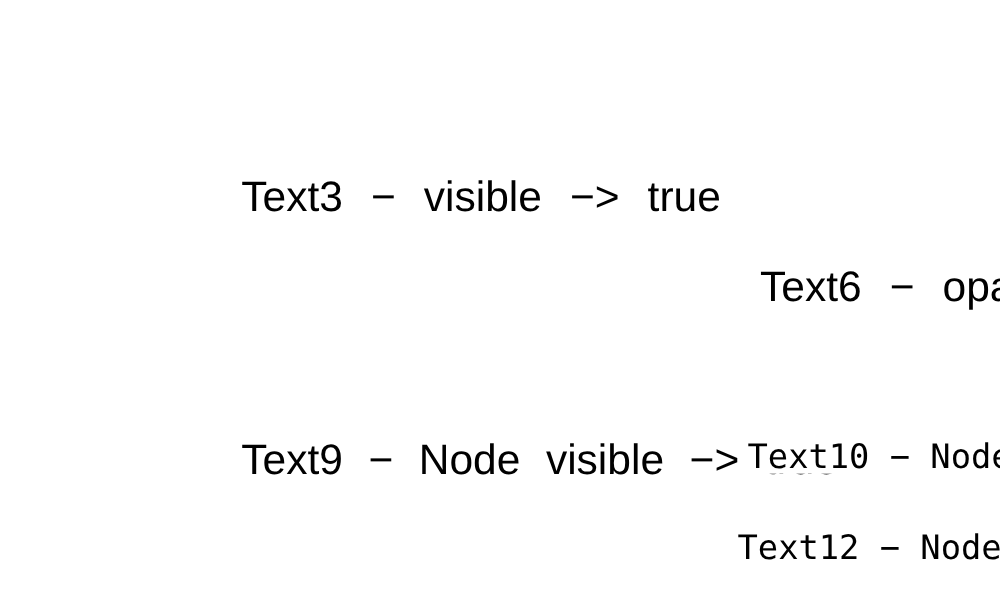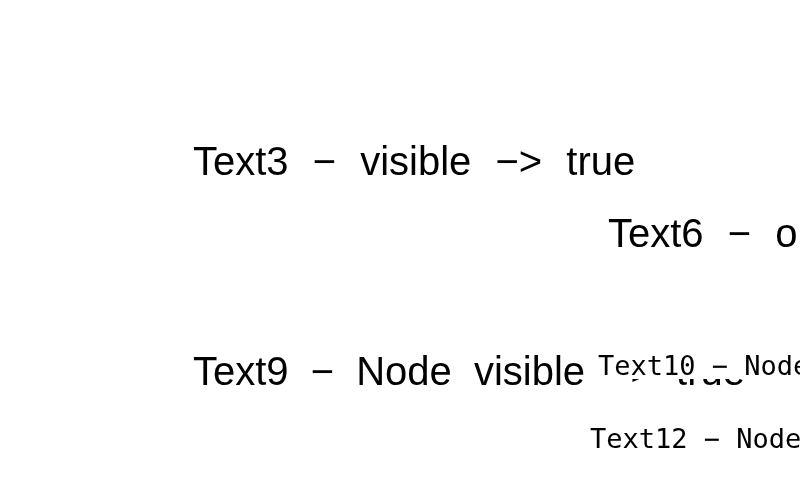--- a/index.html
+++ b/index.html
@@ -15,21 +15,21 @@
     overflow: hidden;
   }
   .txt {
     position: absolute;
     color: #000000;
     line-height: 1;
     white-space: pre;
   }
   .sans {
     font-family: "Liberation Sans", sans-serif;
-    font-size: 40px;
+    font-size: 34px;
   }
   .mono {
     font-family: "DejaVu Sans Mono", monospace;
     font-size: 27px;
     background: #ffffff;       
     padding-right: 24px;
     z-index: 2;
   }
   #t3  { left: 193px; top: 141px; word-spacing: 13px; }
   #t6  { left: 608px; top: 213px; word-spacing: 13px; }

